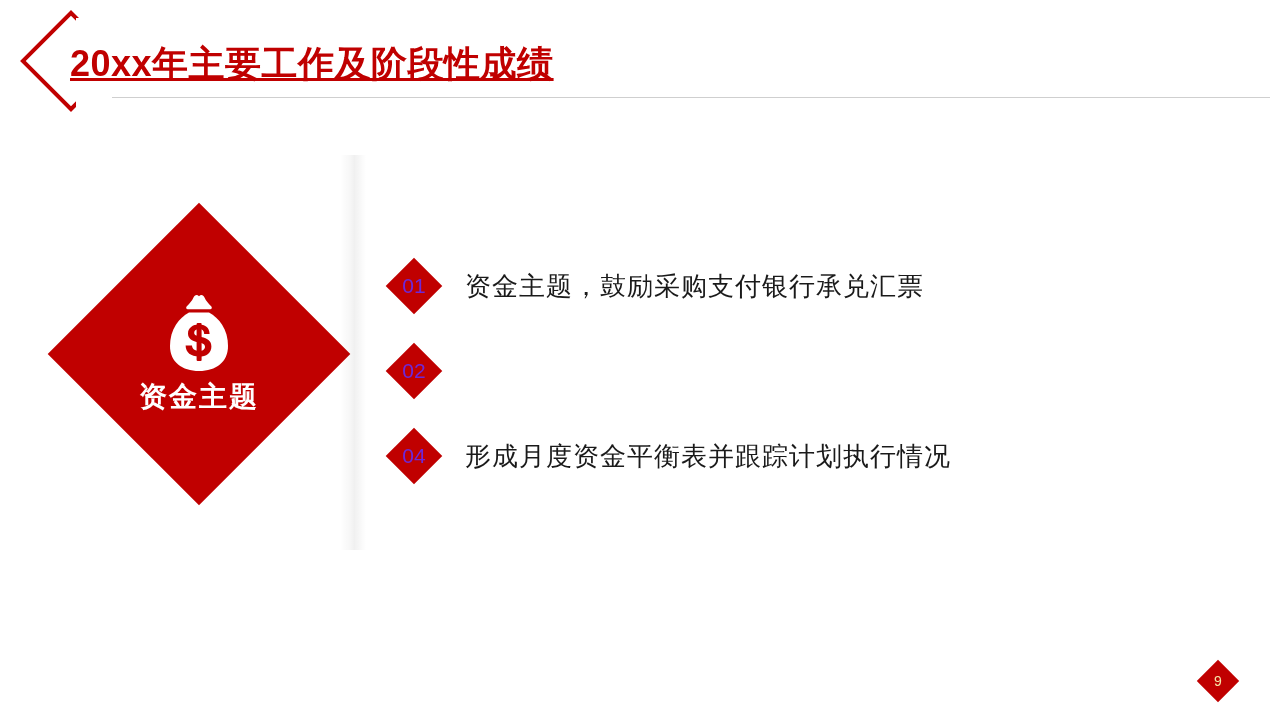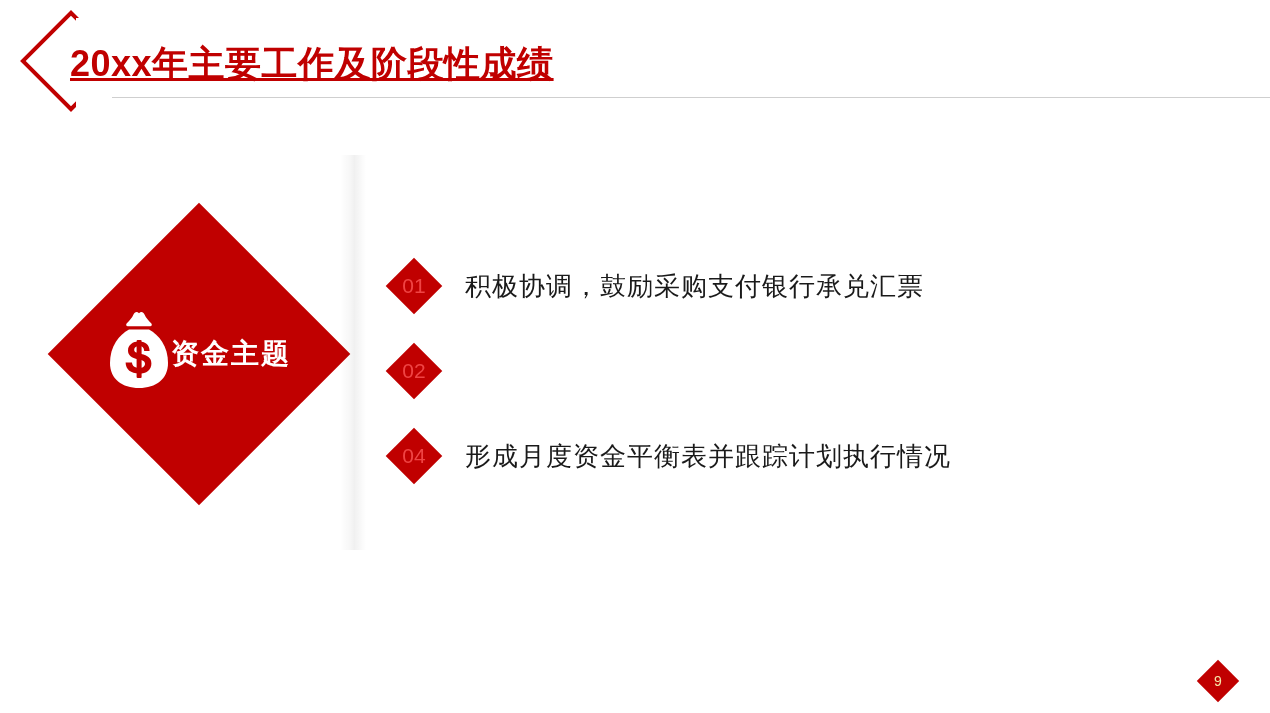--- a/index.html
+++ b/index.html
@@ -82,21 +82,21 @@
     background: #C00000;
     transform: rotate(45deg);
   }
   .topic-inner {
     position: absolute;
     left: 0;
     top: 0;
     width: 302px;
     height: 302px;
     display: flex;
-    flex-direction: row;
+    flex-direction: column;
     align-items: center;
     justify-content: center;
   }
   .money-bag-icon {
     width: 64px;
     height: 80px;
     margin-bottom: 6px;
     display: block;
   }
   .topic-label {
@@ -152,21 +152,21 @@
   .bullet-badge .bd-num {
     position: absolute;
     left: 0;
     top: 0;
     width: 58px;
     height: 58px;
     display: flex;
     align-items: center;
     justify-content: center;
     font-size: 21px;
-    color: #ef4444;
+    color: #6d28d9;
     font-weight: normal;
     letter-spacing: 0px;
   }
   .bullet-text {
     margin-left: 22px;
     font-size: 26px;
     color: #1a1a1a;
     letter-spacing: 1px;
     line-height: 34px;
     white-space: nowrap;
@@ -231,21 +231,21 @@
 
   <div class="vertical-divider"></div>
 
   <div class="bullet-list">
 
     <div class="bullet-row">
       <div class="bullet-badge">
         <div class="bd-shape"></div>
         <div class="bd-num">01</div>
       </div>
-      <div class="bullet-text">积极协调，鼓励采购支付银行承兑汇票</div>
+      <div class="bullet-text">资金主题，鼓励采购支付银行承兑汇票</div>
     </div>
 
     <div class="bullet-row">
       <div class="bullet-badge">
         <div class="bd-shape"></div>
         <div class="bd-num">02</div>
       </div>
     </div>
 
     <div class="bullet-row">

